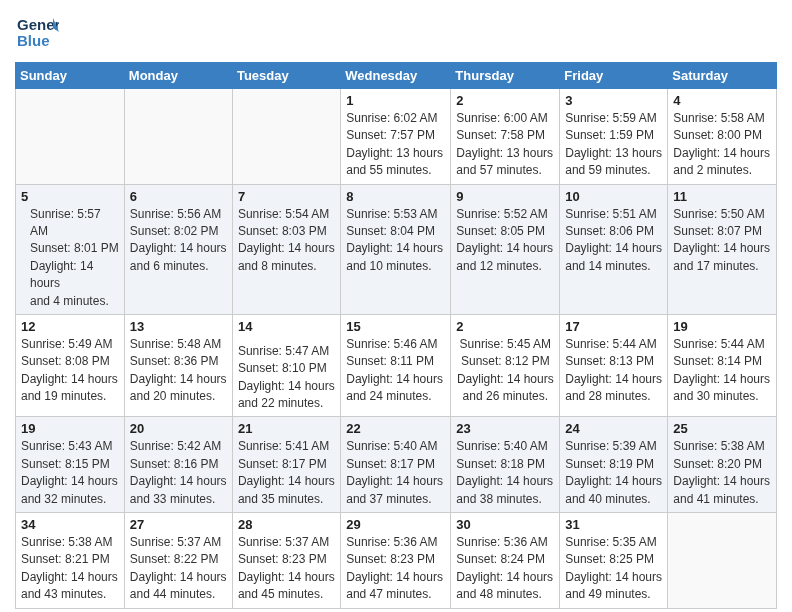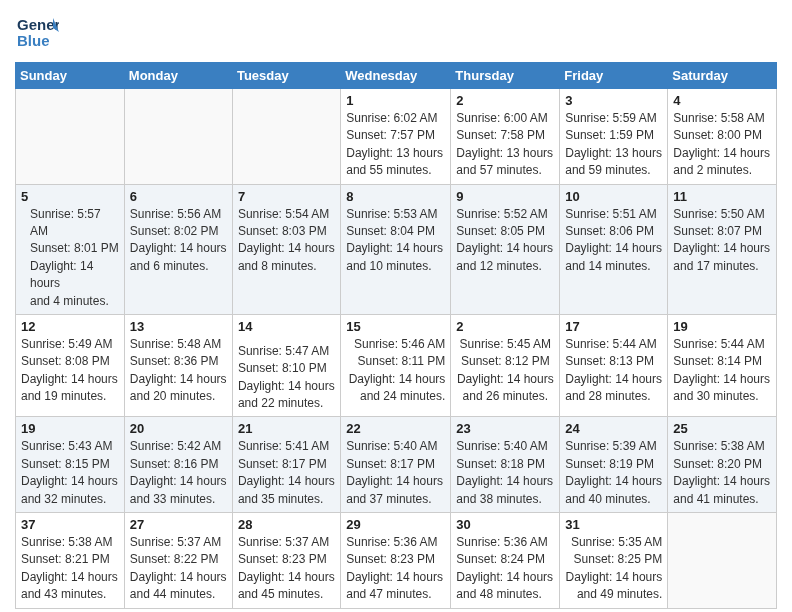--- a/index.html
+++ b/index.html
@@ -211,21 +211,21 @@
         </td>
         <td>
           <span class="day-num">14</span>
           <div class="day-info" style="white-space: pre-line; margin-top: 9px;">Sunrise: 5:47 AM
 Sunset: 8:10 PM
 Daylight: 14 hours
 and 22 minutes.</div>
         </td>
         <td>
           <span class="day-num">15</span>
-          <div class="day-info" style="white-space: pre-line; text-align: right;">Sunrise: 5:46 AM
+          <div class="day-info" style="white-space: pre-line;">Sunrise: 5:46 AM
 Sunset: 8:11 PM
 Daylight: 14 hours
 and 24 minutes.</div>
         </td>
         <td>
           <span class="day-num">2</span>
           <div class="day-info" style="white-space: pre-line; text-align: center;">Sunrise: 5:45 AM
 Sunset: 8:12 PM
 Daylight: 14 hours
 and 26 minutes.</div>
@@ -291,21 +291,21 @@
         <td>
           <span class="day-num">25</span>
           <div class="day-info" style="white-space: pre-line;">Sunrise: 5:38 AM
 Sunset: 8:20 PM
 Daylight: 14 hours
 and 41 minutes.</div>
         </td>
       </tr>
       <tr>
         <td>
-          <span class="day-num">37</span>
+          <span class="day-num">34</span>
           <div class="day-info" style="white-space: pre-line;">Sunrise: 5:38 AM
 Sunset: 8:21 PM
 Daylight: 14 hours
 and 43 minutes.</div>
         </td>
         <td>
           <span class="day-num">27</span>
           <div class="day-info" style="white-space: pre-line;">Sunrise: 5:37 AM
 Sunset: 8:22 PM
 Daylight: 14 hours
@@ -327,21 +327,21 @@
         </td>
         <td>
           <span class="day-num">30</span>
           <div class="day-info" style="white-space: pre-line;">Sunrise: 5:36 AM
 Sunset: 8:24 PM
 Daylight: 14 hours
 and 48 minutes.</div>
         </td>
         <td>
           <span class="day-num">31</span>
-          <div class="day-info" style="white-space: pre-line; text-align: right;">Sunrise: 5:35 AM
+          <div class="day-info" style="white-space: pre-line;">Sunrise: 5:35 AM
 Sunset: 8:25 PM
 Daylight: 14 hours
 and 49 minutes.</div>
         </td>
         <td class="empty-cell"></td>
       </tr>
     </tbody>
 </table>
 
 </body></html>

